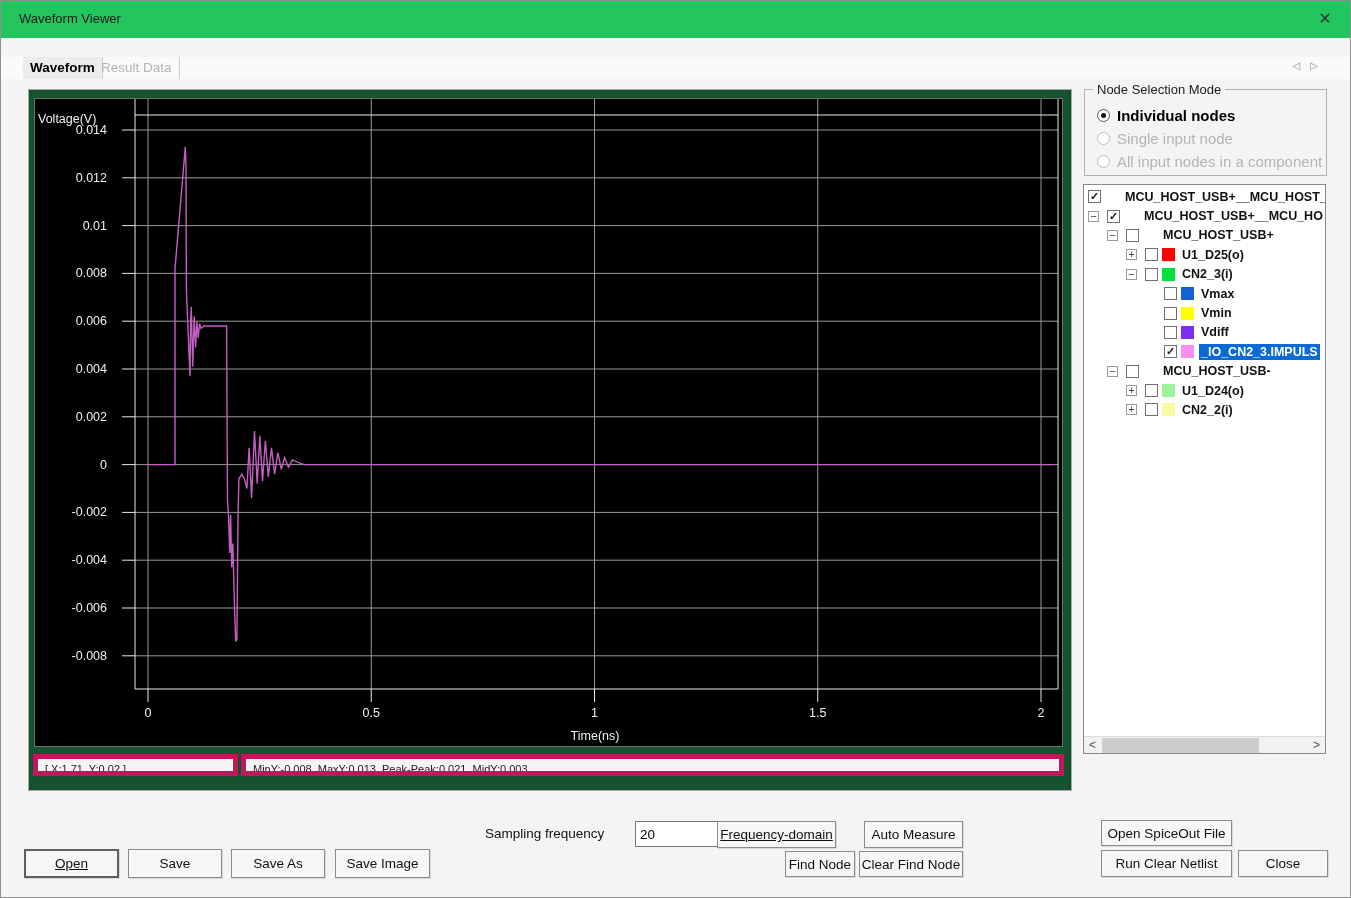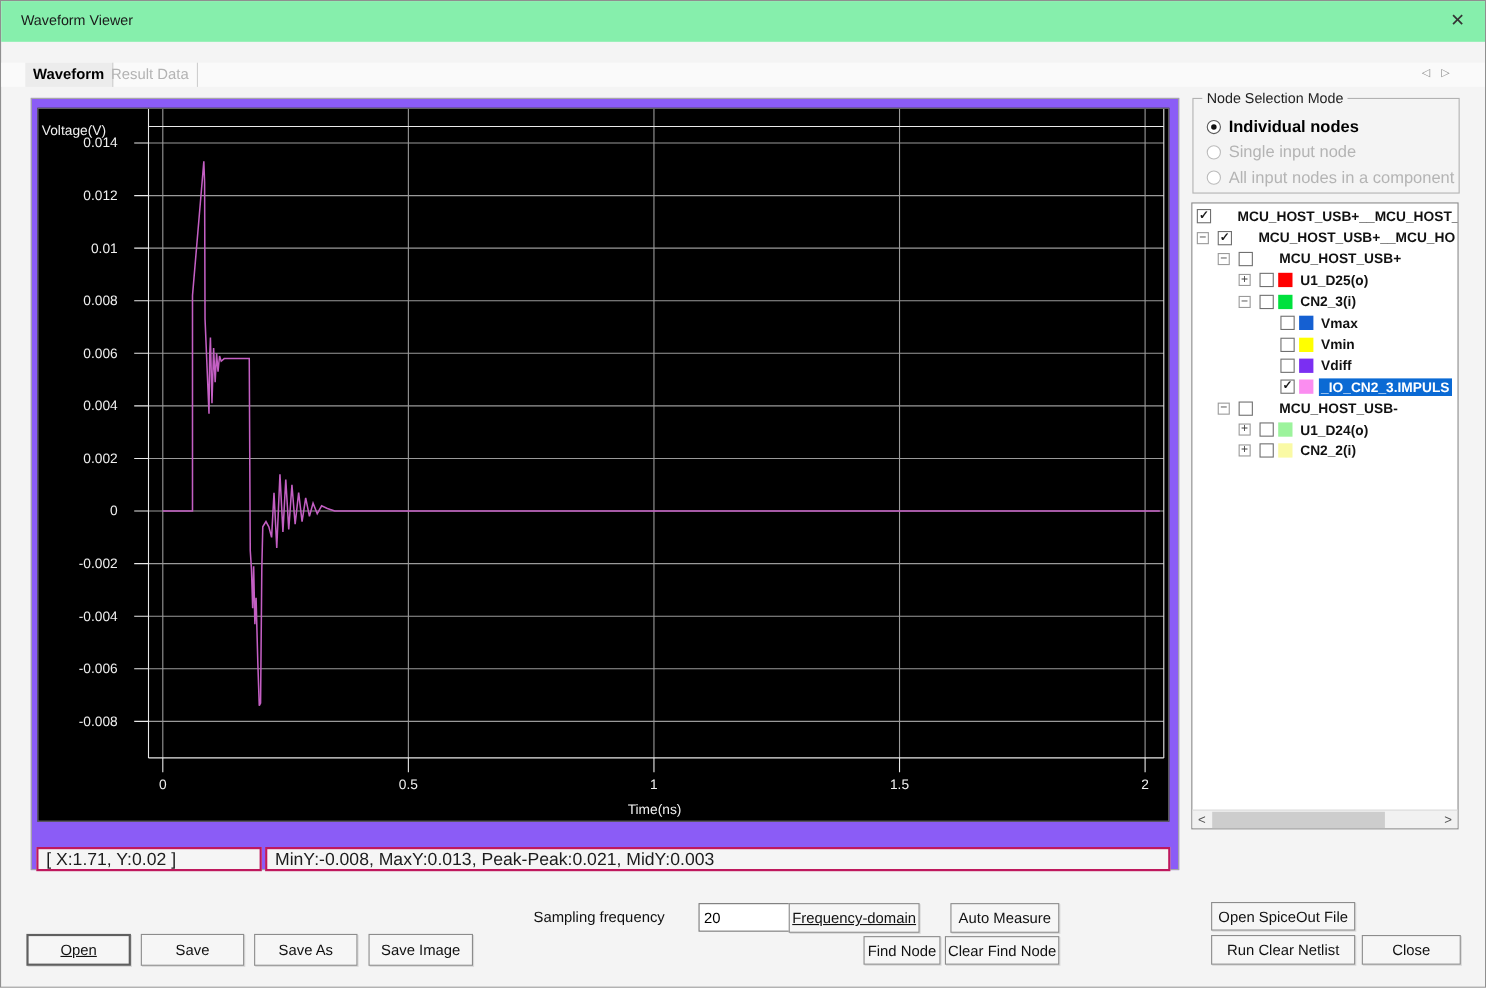--- a/index.html
+++ b/index.html
@@ -2,31 +2,31 @@
 <html><head>
 <meta charset="utf-8">
 <style>
   * { box-sizing: border-box; margin: 0; padding: 0; }
   html,body { background:#dcdcdc; }
   body { font-family: "Liberation Sans", sans-serif; }
   .window {
     position: relative; width: 1351px; height: 898px;
     background: #f4f4f4; border: 1px solid #8f8f8f; overflow: hidden;
   }
-  .titlebar { position:absolute; left:0; top:0; width:100%; height:37px; background:#86efac; }
+  .titlebar { position:absolute; left:0; top:0; width:100%; height:37px; background:#22c55e; }
   .title-text { position:absolute; left:18px; top:10px; font-size:13px; color:#1a1a1a; }
   .close-btn { position:absolute; right:14px; top:8px; font-size:16px; color:#333; cursor:pointer; width:22px; text-align:center; }
   .tabbar { position:absolute; left:0; top:56px; width:100%; height:22px; background:#fafafa; }
   .tab { position:absolute; top:0; height:22px; line-height:21px; padding:0 7px; font-size:13.5px; border-right:1px solid #cfcfcf; }
   .tab.active { left:22px; background:#ececec; color:#000; font-weight:700; }
   .tab.inactive { left:93px; color:#b3b3b3; background:transparent; }
   .tab-nav { position:absolute; right:22px; top:3px; font-size:10px; color:#8a8a8a; letter-spacing:10px; }
-  .plot-outer { position:absolute; left:27px; top:88px; width:1044px; height:702px; border:1px solid #a6a6a6; background:#8b5cf6; }
+  .plot-outer { position:absolute; left:27px; top:88px; width:1044px; height:702px; border:1px solid #a6a6a6; background:#14532d; }
   .plot-black { position:absolute; left:5px; top:8px; width:1029px; height:649px; background:#000; border:1px solid #6e6e6e; }
-  .status-cell { position:absolute; height:22px; top:664px; border:2px solid #be185d; background:#f5f5f5; font-size:16px; color:#1c1c1c; line-height:20px; padding-left:7px; white-space:nowrap; overflow:hidden;margin-top:16px; }
+  .status-cell { position:absolute; height:22px; top:664px; border:5px solid #be185d; background:#f5f5f5; font-size:11px; color:#1c1c1c; line-height:20px; padding-left:7px; white-space:nowrap; overflow:hidden; }
   .status-cell.c1 { left:4px; width:205px; }
   .status-cell.c2 { left:212px; width:823px; }
   
   .groupbox { position:absolute; left:1083px; top:88px; width:243px; height:87px; border:1px solid #b2b2b2; }
   .groupbox-label { position:absolute; left:8px; top:-8px; background:#f4f4f4; padding:0 4px; font-size:13px; color:#222; }
   .radio-row { position:absolute; left:12px; height:16px; display:flex; align-items:center; font-size:15px; }
   .radio-circle { width:13px; height:13px; border-radius:50%; border:1px solid #5a5a5a; background:#fff; margin-right:7px; position:relative; flex:none; }
   .radio-circle.sel::after { content:""; position:absolute; left:3px; top:3px; width:5px; height:5px; border-radius:50%; background:#111; }
   .radio-row.disabled .radio-circle { border-color:#bcbcbc; }
   .radio-row.disabled { color:#b4b4b4; }

